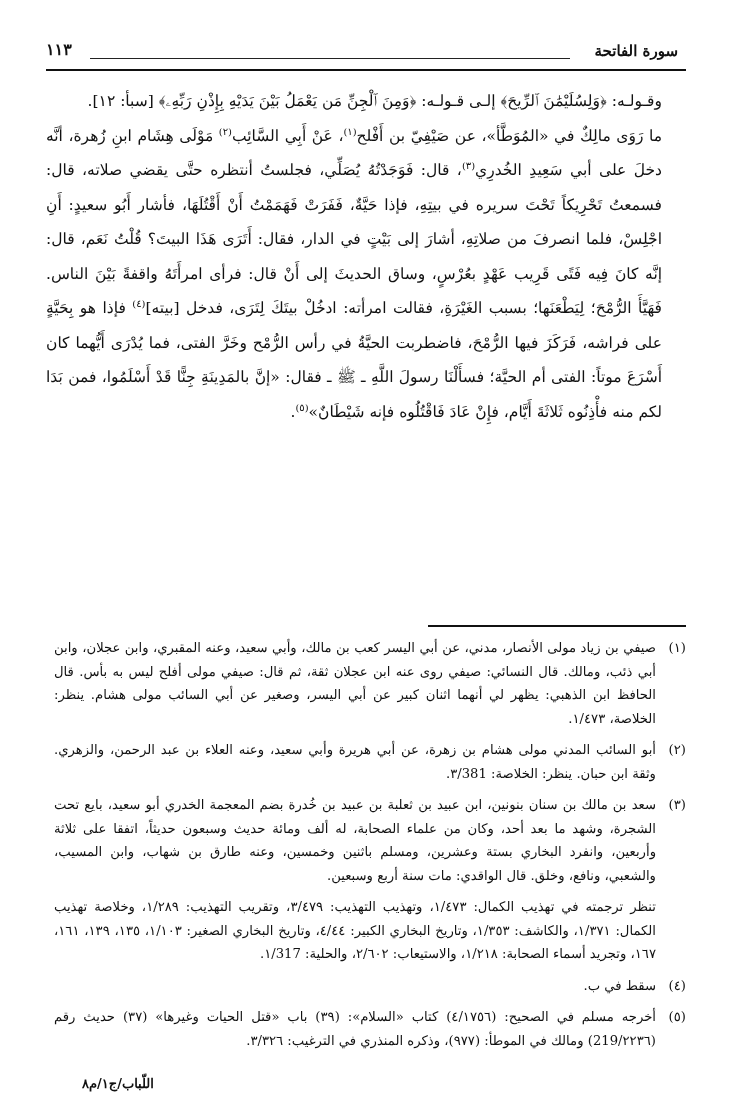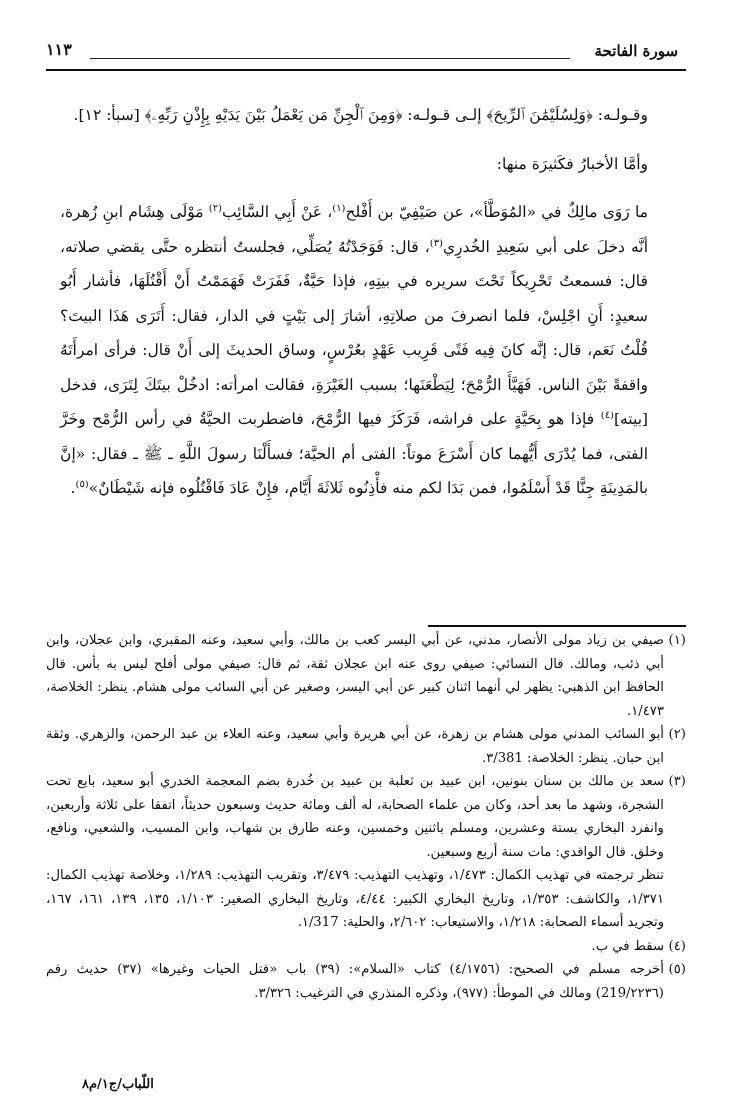--- a/index.html
+++ b/index.html
@@ -4,44 +4,43 @@
 <style>
   html, body { margin: 0; padding: 0; background: #ffffff; }
   body { width: 744px; height: 1097px; position: relative; overflow: hidden; color: #111; }
   .page { position: absolute; left: 0; top: 0; width: 744px; height: 1097px; direction: rtl; font-family: "DejaVu Serif", serif; }
   .header { position: absolute; top: 40px; left: 46px; width: 640px; height: 24px; }
   .header .title { position: absolute; right: 8px; top: 2px; font-size: 15px; font-weight: bold; }
   .header .pnum { position: absolute; left: 0; top: 0; font-size: 16px; font-weight: bold; direction: ltr; }
   .header .dash { position: absolute; left: 44px; right: 116px; top: 18px; border-top: 1.5px solid #222; }
   .header-rule { position: absolute; top: 69px; left: 46px; width: 640px; border-top: 2px solid #111; }
   .body { position: absolute; top: 84px; left: 46px; width: 640px; font-size: 15.5px; line-height: 34.5px; text-align: justify; }
-  .body p { margin: 14px; }
+  .body p { margin: 0; }
   .body .indent { padding-right: 24px; }
   sup.fn { font-size: 10px; vertical-align: super; line-height: 0; }
   .fn-rule { position: absolute; top: 625px; left: 428px; width: 258px; border-top: 2px solid #111; }
   .notes { position: absolute; top: 628px; left: 46px; width: 640px; font-size: 13.2px; line-height: 23.5px; text-align: justify; }
   .note { margin: 0; padding-right: 22px; position: relative; }
   .note .num { position: absolute; right: 0; top: 0; }
-  .note p { margin: 0; }
+  .note p { margin: 8px; }
   .footer { position: absolute; top: 1076px; left: 46px; font-size: 13px; font-weight: bold; direction: rtl; margin-left: 36px; }
 </style>
 </head>
 <body>
 
 <div class="page">
   <div class="header">
     <span class="title">سورة الفاتحة</span>
     <span class="dash"></span>
     <span class="pnum">١١٣</span>
   </div>
   <div class="header-rule"></div>
 
   <div class="body">
     <p class="indent">وقـولـه: ﴿وَلِسُلَيْمَٰنَ ٱلرِّيحَ﴾ إلـى قـولـه: ﴿وَمِنَ ٱلْجِنِّ مَن يَعْمَلُ بَيْنَ يَدَيْهِ بِإِذْنِ رَبِّهِۦ﴾ [سبأ: ١٢].</p>
-    <p class="indent">وأمَّا الأخبارُ فكَثيرَة منها:</p>
     <p class="indent"><span>ما رَوَى مالِكٌ في «المُوَطَّأ»، عن صَيْفِيّ بن أَفْلح</span><sup class="fn">(١)</sup><span>، عَنْ أَبِي السَّائِب</span><sup class="fn">(٢)</sup><span> مَوْلَى هِشَام ابنِ زُهرة، أنَّه دخلَ على أبي سَعِيدِ الخُدرِي</span><sup class="fn">(٣)</sup><span>، قال: فَوَجَدْتُهُ يُصَلِّي، فجلستُ أنتظره حتَّى يقضي صلاته، قال: فسمعتُ تَحْرِيكاً تَحْتَ سريره في بيتِهِ، فإذا حَيَّةٌ، فَفَرَتْ فَهَمَمْتُ أَنْ أَقْتُلَهَا، فأشار أَبُو سعيدٍ: أَنِ اجْلِسْ، فلما انصرفَ من صلاتِهِ، أشارَ إلى بَيْتٍ في الدار، فقال: أَتَرَى هَذَا البيتَ؟ قُلْتُ نَعَم، قال: إنَّه كانَ فِيه فَتًى قَرِيب عَهْدٍ بعُرْسٍ، وساق الحديثَ إلى أَنْ قال: فرأى امرأَتَهُ واقفةً بَيْنَ الناس. فَهَيَّأَ الرُّمْحَ؛ لِيَطْعَنَها؛ بسبب الغَيْرَةِ، فقالت امرأته: ادخُلْ بيتَكَ لِتَرَى، فدخل [بيته]</span><sup class="fn">(٤)</sup><span> فإذا هو بِحَيَّةٍ على فراشه، فَرَكَزَ فيها الرُّمْحَ، فاضطربت الحيَّةُ في رأس الرُّمْح وخَرَّ الفتى، فما يُدْرَى أَيُّهما كان أَسْرَعَ موتاً: الفتى أم الحيَّة؛ فسأَلْنَا رسولَ اللَّهِ ـ ﷺ ـ فقال: «إنَّ بالمَدِينَةِ جِنًّا قَدْ أَسْلَمُوا، فمن بَدَا لكم منه فأْذِنُوه ثَلاثَةَ أَيَّام، فإِنْ عَادَ فَاقْتُلُوه فإنه شَيْطَانٌ»</span><sup class="fn">(٥)</sup><span>.</span></p>
   </div>
 
   <div class="fn-rule"></div>
 
   <div class="notes">
     <div class="note">
       <span class="num">(١)</span>
       <p>صيفي بن زياد مولى الأنصار، مدني، عن أبي اليسر كعب بن مالك، وأبي سعيد، وعنه المقبري، وابن عجلان، وابن أبي ذئب، ومالك. قال النسائي: صيفي روى عنه ابن عجلان ثقة، ثم قال: صيفي مولى أفلح ليس به بأس. قال الحافظ ابن الذهبي: يظهر لي أنهما اثنان كبير عن أبي اليسر، وصغير عن أبي السائب مولى هشام. ينظر: الخلاصة، ١/٤٧٣.</p>
     </div>

